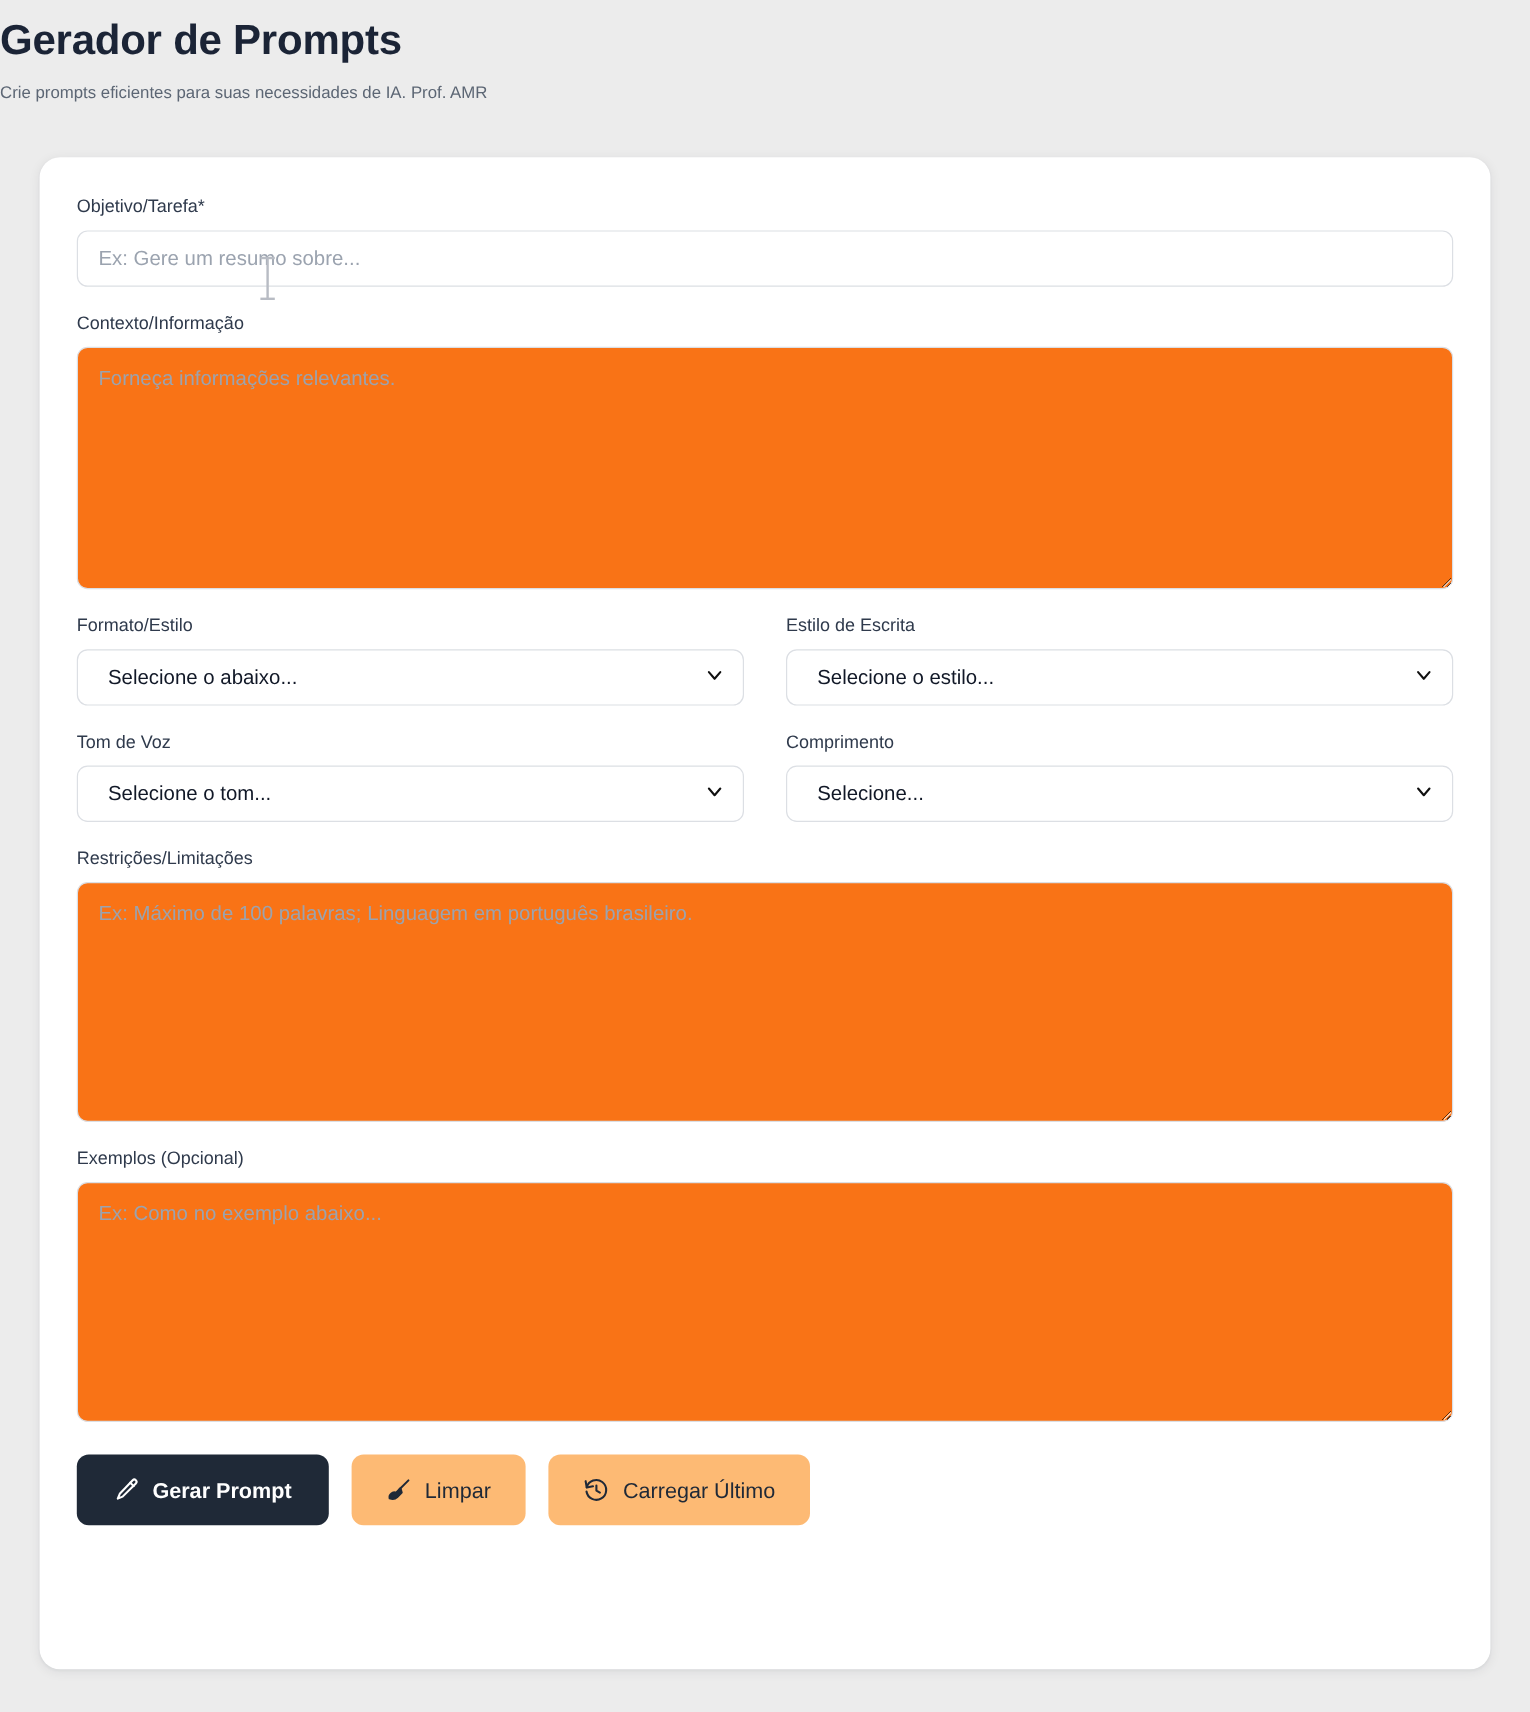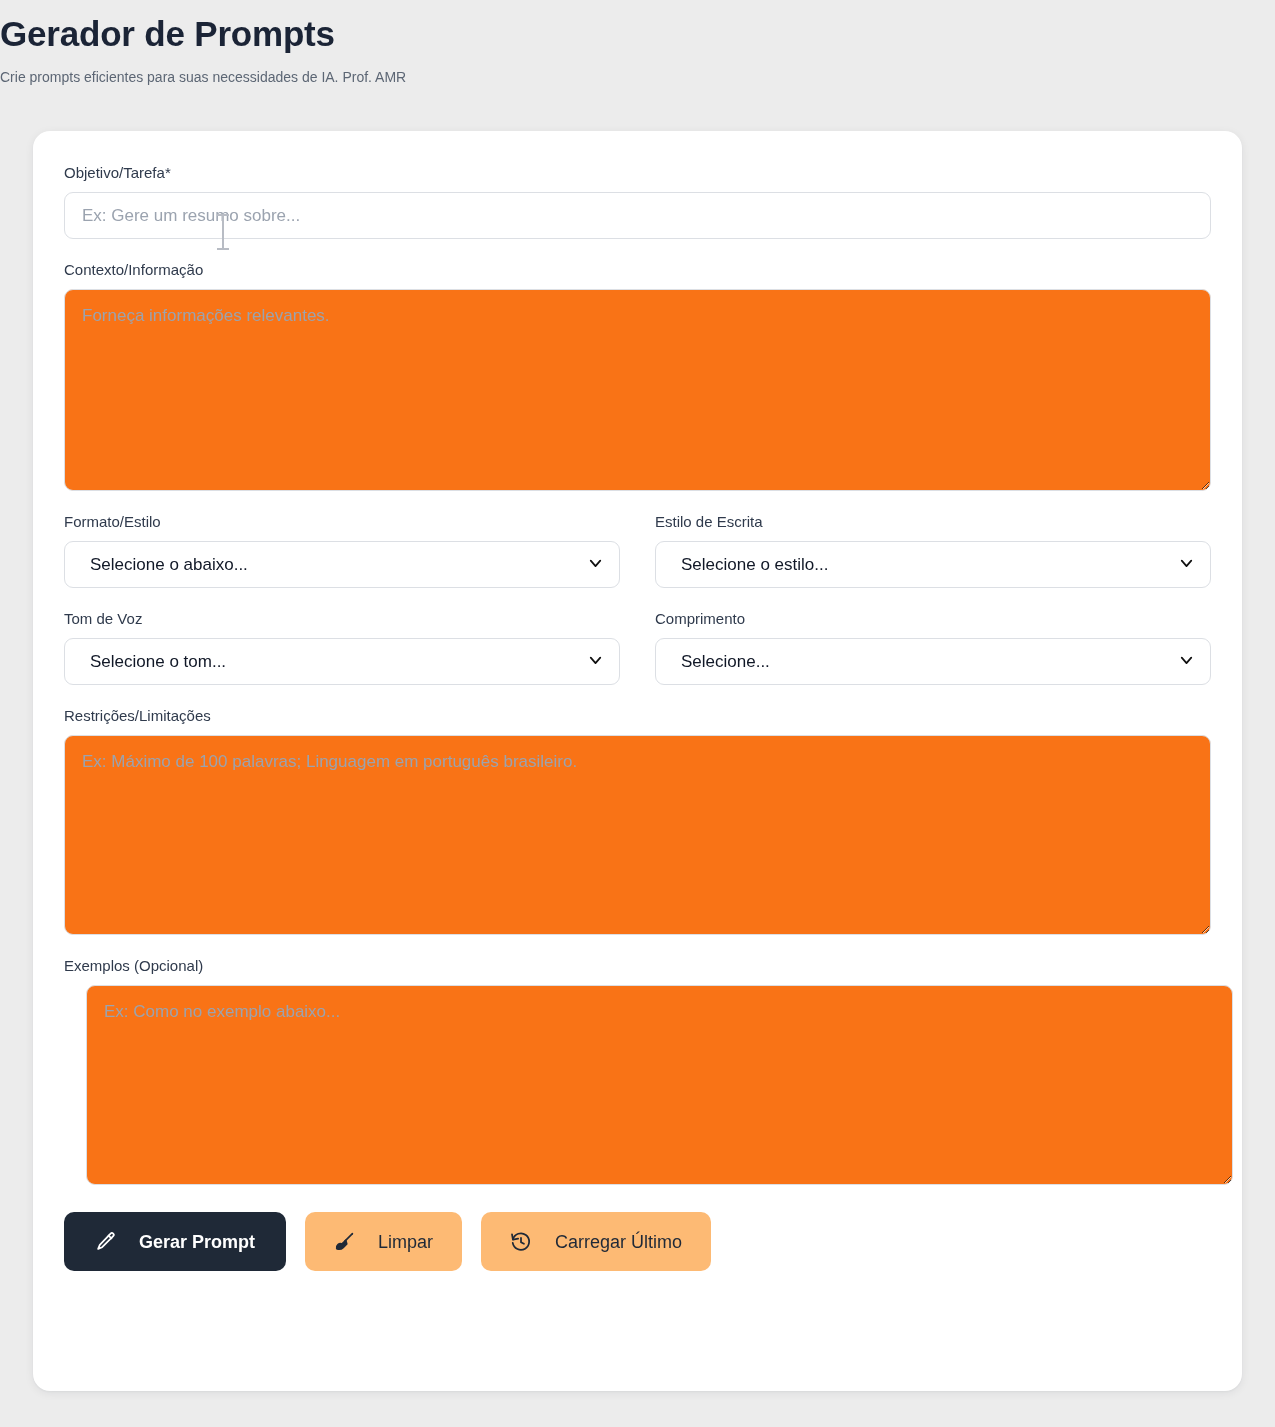--- a/index.html
+++ b/index.html
@@ -72,21 +72,21 @@
     font-family: inherit;
     color: #1f2937;
     padding: 14px 17px;
     outline: none;
     resize: vertical;
     line-height: 24px;
   }
   .textarea::placeholder { color: #9ba3af; }
   .ta-context { height: 202px; }
   .ta-restricoes { height: 200px; }
-  .ta-exemplos { height: 200px; margin-left: 22px; }
+  .ta-exemplos { height: 200px; }
 
   .grid-two {
     display: flex;
     gap: 35px;
     margin-bottom: 21px;
   }
   .grid-two .field { flex: 1 1 0; margin-bottom: 0; }
 
   .select-wrap { position: relative; }
   .select-box {
@@ -112,21 +112,21 @@
     display: block;
   }
   .actions {
     display: flex;
     gap: 19px;
     margin-top: 27px;
   }
   .btn {
     display: inline-flex;
     align-items: center;
-    gap: 23px;
+    gap: 11px;
     height: 59px;
     border: none;
     border-radius: 10px;
     font-size: 18px;
     font-family: inherit;
     font-weight: bold;
     cursor: pointer;
     padding: 0 27px;
     line-height: 1;
   }

